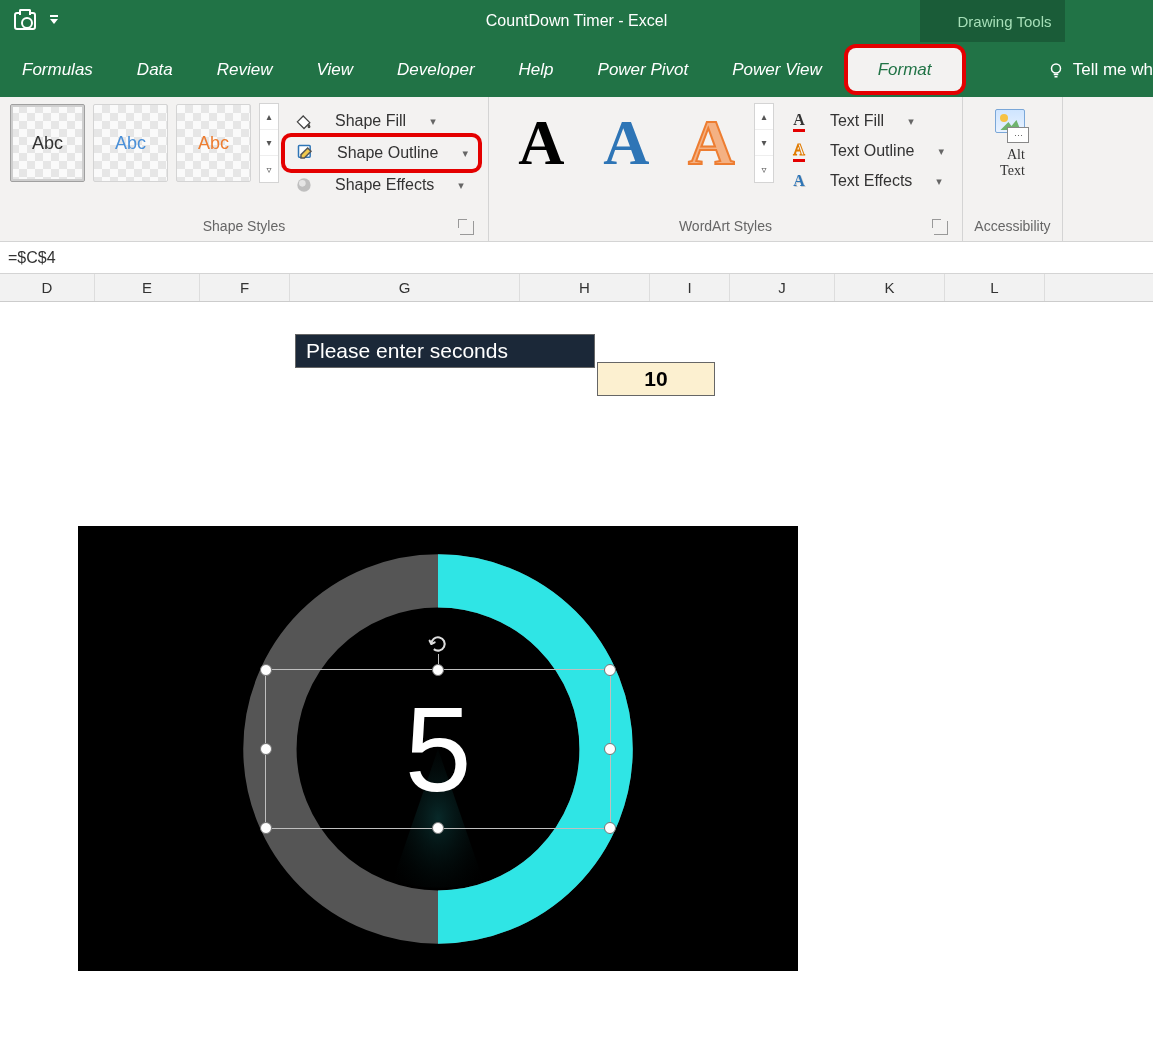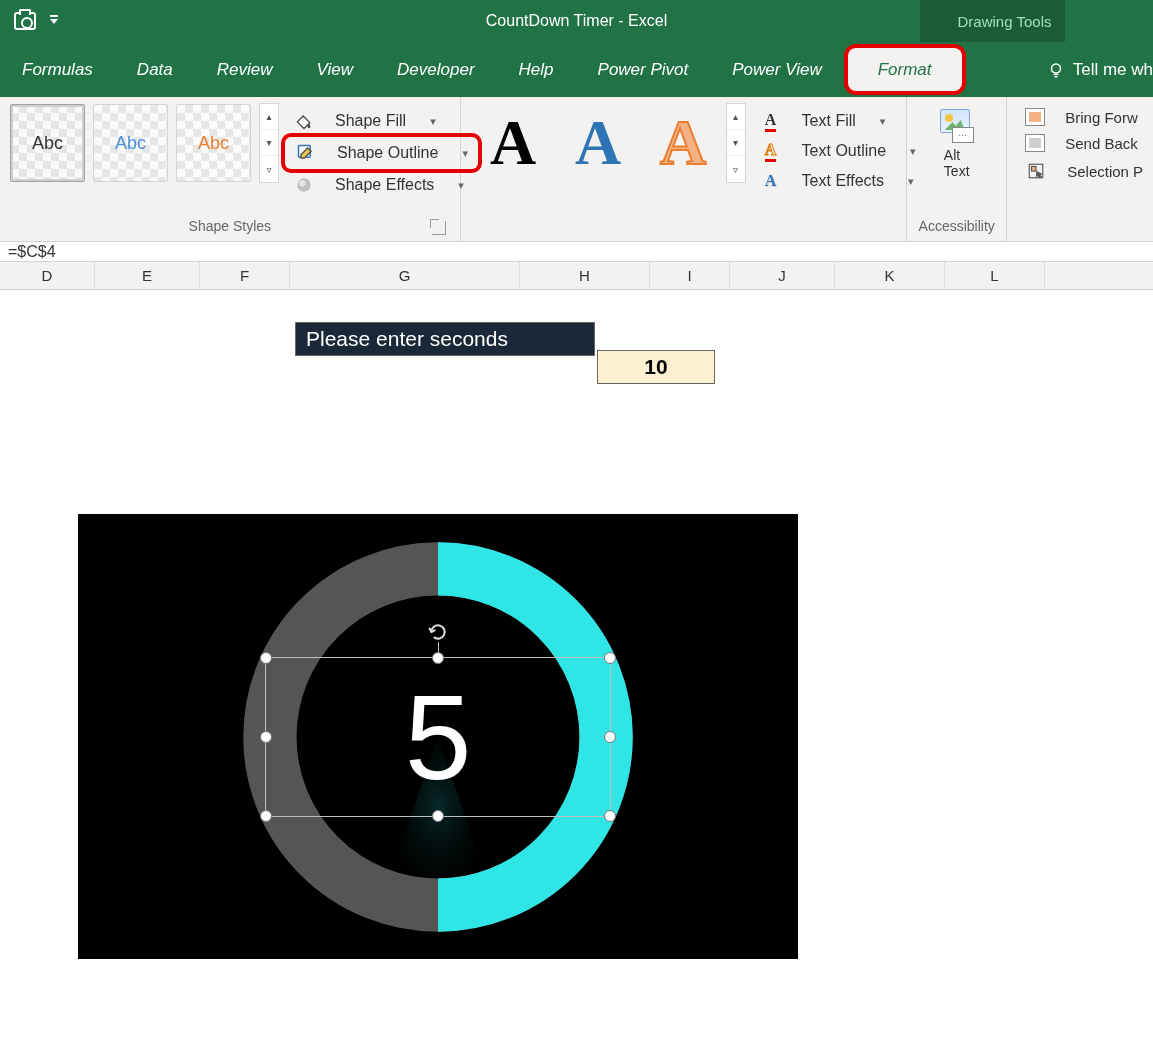--- a/index.html
+++ b/index.html
@@ -52,21 +52,21 @@
   .bigbtn .icobig .pic:before{content:""; position:absolute; left:4px; bottom:2px; width:20px; height:10px; background:#6fb36f; clip-path:polygon(0 100%,40% 20%,55% 60%,80% 0,100% 100%);}
   .bigbtn .icobig .txt{ width:22px; height:16px; background:#fff; border:1px solid #888; position:absolute; right:0; bottom:0; font-size:9px; display:flex; align-items:center; justify-content:center; color:#555;}
 
   .arrcol{ display:flex; flex-direction:column; gap:2px; padding-top:2px; }
   .arrcol .rbtn{ font-size:15px;}
   .aicon{ width:20px;height:18px; border:1px solid #888; background:#fff; position:relative;}
   .aicon.front:before{content:""; position:absolute; left:3px; top:3px; width:12px; height:10px; background:#f4b183;}
   .aicon.back:before{content:""; position:absolute; left:3px; top:3px; width:12px; height:10px; background:#cfcfcf;}
 
   
-  .fbar{ display:flex; align-items:center; border-bottom:1px solid #d4d4d4; height:20px; background:#fff; padding-left:8px; font-size:16px; color:#333;}
+  .fbar{ display:flex; align-items:center; border-bottom:1px solid #d4d4d4; height:32px; background:#fff; padding-left:8px; font-size:16px; color:#333;}
 
   
   .colhdrs{ display:flex; background:#f2f2f2; border-bottom:1px solid #ccc; height:28px; font-size:15px; color:#333;}
   .colhdrs div{ border-right:1px solid #ddd; display:flex; align-items:center; justify-content:center;}
   
   
   .sheet{ position:relative; background:#fff; height:720px;}
   .labelcell{ position:absolute; top:32px; left:295px; width:300px; height:34px; background:#1b2838; color:#fff; font-size:21px; display:flex; align-items:center; padding-left:10px; border:1px solid #666;}
   .valcell{ position:absolute; top:32px; left:597px; width:118px; height:34px; background:#fcf0d0; color:#000; font-size:21px; font-weight:700; display:flex; align-items:center; justify-content:center; border:1px solid #666;margin-top:28px;}
 
@@ -225,61 +225,40 @@
           <span>Text Outline</span>
         </div>
         <div class="rbtn caret">
           <span class="ico">
               <span style="font-weight:700;color:#2e75b6;font-family:serif; text-shadow:1px 1px 0 #ccc;">A</span>
             </span>
           <span>Text Effects</span>
         </div>
       </div>
     </div>
+    <div class="group-label">
+      <span>WordArt Styles</span>
+      <span class="launcher"></span>
+    </div>
   </div>
 
   <div class="group" style="min-width:100px;">
     <div class="group-body" style="justify-content:center;width:100%;">
       <div class="bigbtn">
         <div class="icobig">
           <div class="pic"></div>
             <div class="txt">···</div>
         </div>
-        <div style="white-space:pre-line;text-align:left;line-height:1.15;">Alt
+        <div style="white-space:pre-line;text-align:right;line-height:1.15;font-family:Liberation Serif, serif;">Alt
 Text</div>
       </div>
     </div>
     <div class="group-label">Accessibility</div>
   </div>
 
-  <div class="group" style="border-right:none; min-width:140px;">
-    <div class="group-body">
-      <div class="arrcol">
-        <div class="rbtn">
-          <span class="aicon front"></span>
-          <span>Bring Forw</span>
-        </div>
-        <div class="rbtn">
-          <span class="aicon back"></span>
-          <span>Send Back</span>
-        </div>
-        <div class="rbtn">
-          <span class="ico">
-              <svg width="18" height="18" viewBox="0 0 24 24" fill="none" stroke="#555" stroke-width="1.5">
-                <rect x="3" y="3" width="18" height="18"></rect>
-                <rect x="6" y="6" width="6" height="6" fill="#f4b183"></rect>
-                <path d="M13 13l6 3-2 1 2 3-2 1-2-3-2 1z" fill="#555"></path>
-              </svg>
-            </span>
-          <span>Selection P</span>
-        </div>
-      </div>
-    </div>
-    <div class="group-label"></div>
-  </div>
 </div>
 
 <div class="fbar">
   <span>=$C$4</span>
 </div>
 
 <div class="colhdrs" id="colhdrs">
     <div style="width: 95px;">D</div>
     <div style="width: 105px;">E</div>
     <div style="width: 90px;">F</div>

